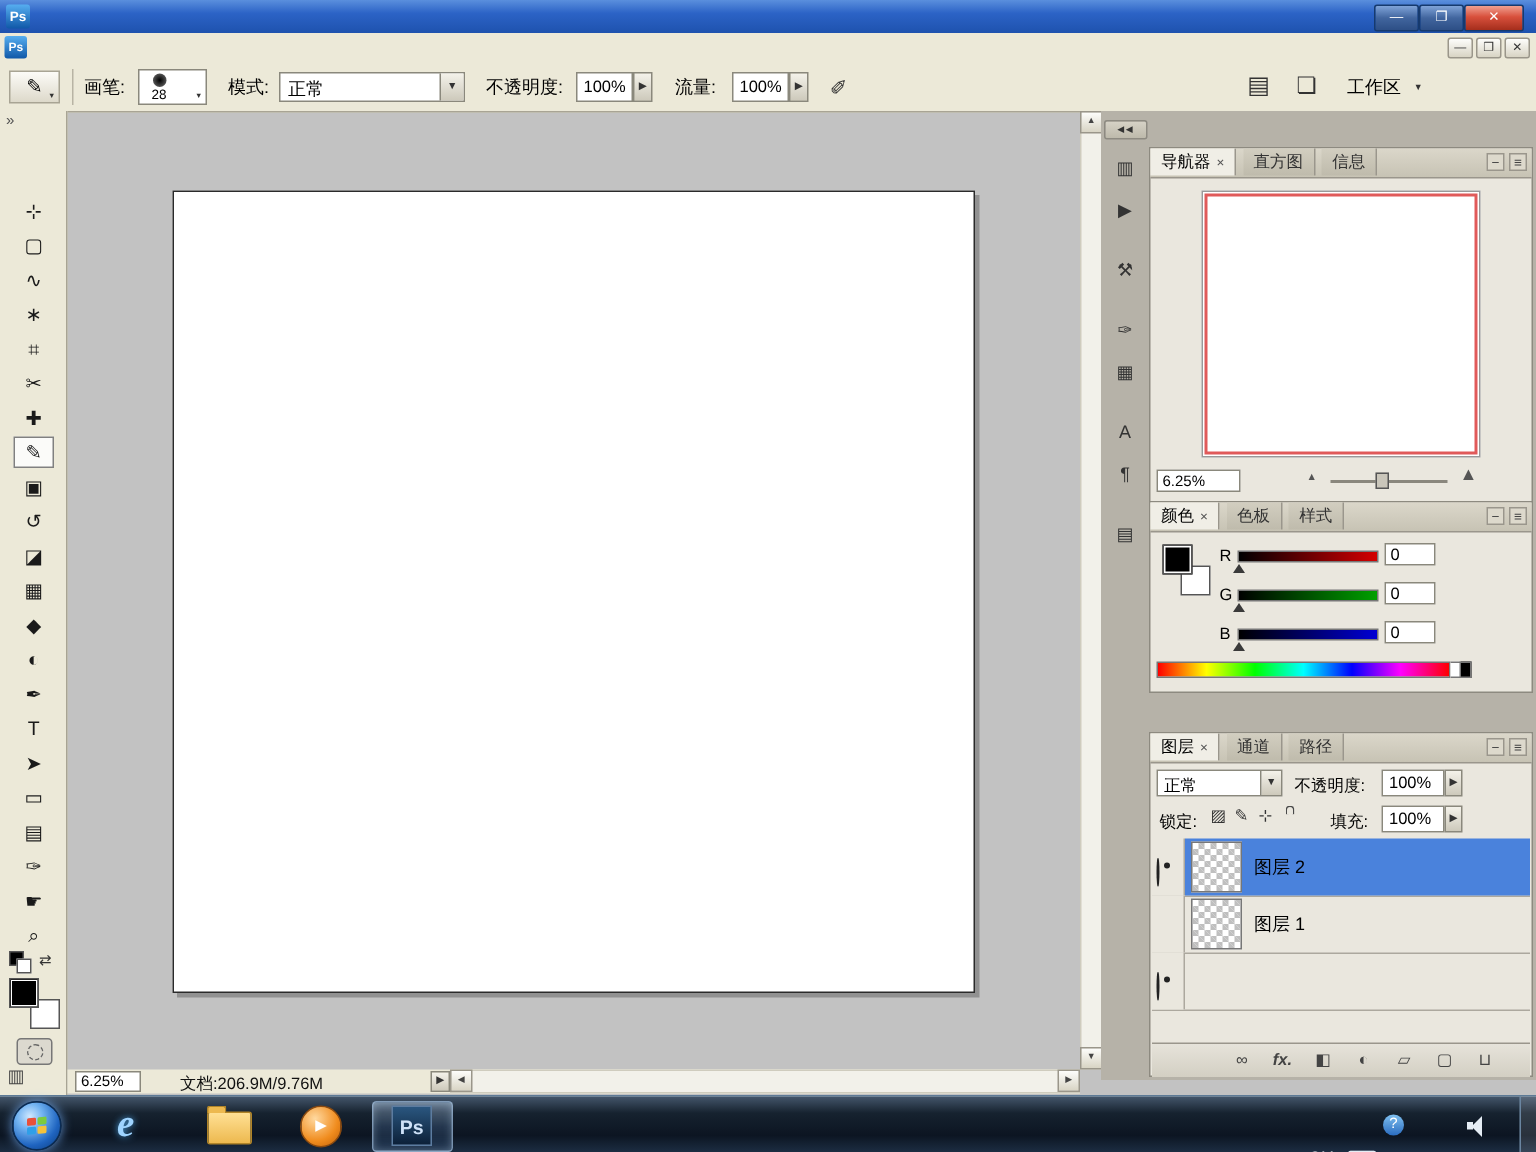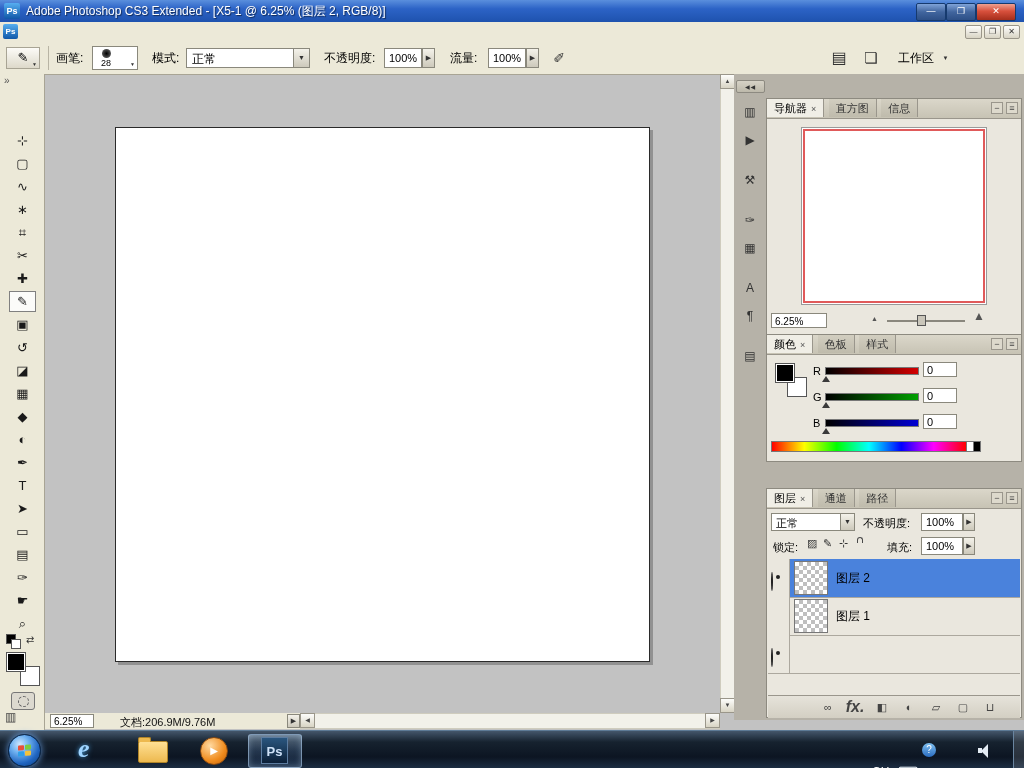--- a/index.html
+++ b/index.html
@@ -117,21 +117,20 @@
   .show-desktop{left:1013px;top:0;width:11px;height:38px;background:rgba(255,255,255,.12);
     border-left:1px solid #6a85a0;box-sizing:border-box;cursor:pointer;}
 </style>
 </head>
 <body>
 
 <div class="screen">
 
   <div class="abs titlebar">
     <div class="abs tb-ps">Ps</div>
-    <div class="abs tb-title">Adobe Photoshop CS3 Extended - [X5-1 @ 6.25% (图层 2, RGB/8)]</div>
     <div class="abs tb-btn" style="left:916px;">
       <span>—</span></div>
     <div class="abs tb-btn" style="left:946px;">
       <span>❐</span></div>
     <div class="abs tb-btn close" style="left:976px;">
       <span>✕</span></div>
   </div>
 
   <div class="abs menubar">
     <div class="abs mb-ps">Ps</div>
@@ -358,21 +357,21 @@
       </div>
       <div class="abs lrow" style="top:146px;">
         <div class="abs eyecell">
           <span class="abs eye" style="left:3px;top:14px;"></span>
         </div>
       </div>
 
       
       <div class="abs lp-bottom">
         <span class="abs lp-bicon" style="left:50px;">∞</span>
-        <span class="abs lp-bicon" style="left:77px;font-style:italic;font-weight:bold;font-size:16px;">fx.</span>
+        <span class="abs lp-bicon" style="left:77px;font-style:italic;font-weight:bold;font-size:11px;">fx.</span>
         <span class="abs lp-bicon" style="left:104px;">◧</span>
         <span class="abs lp-bicon" style="left:131px;">◐</span>
         <span class="abs lp-bicon" style="left:158px;">▱</span>
         <span class="abs lp-bicon" style="left:185px;">▢</span>
         <span class="abs lp-bicon" style="left:212px;">⊔</span>
       </div>
     </div>
   </div>
 
   <div class="abs taskbar">

